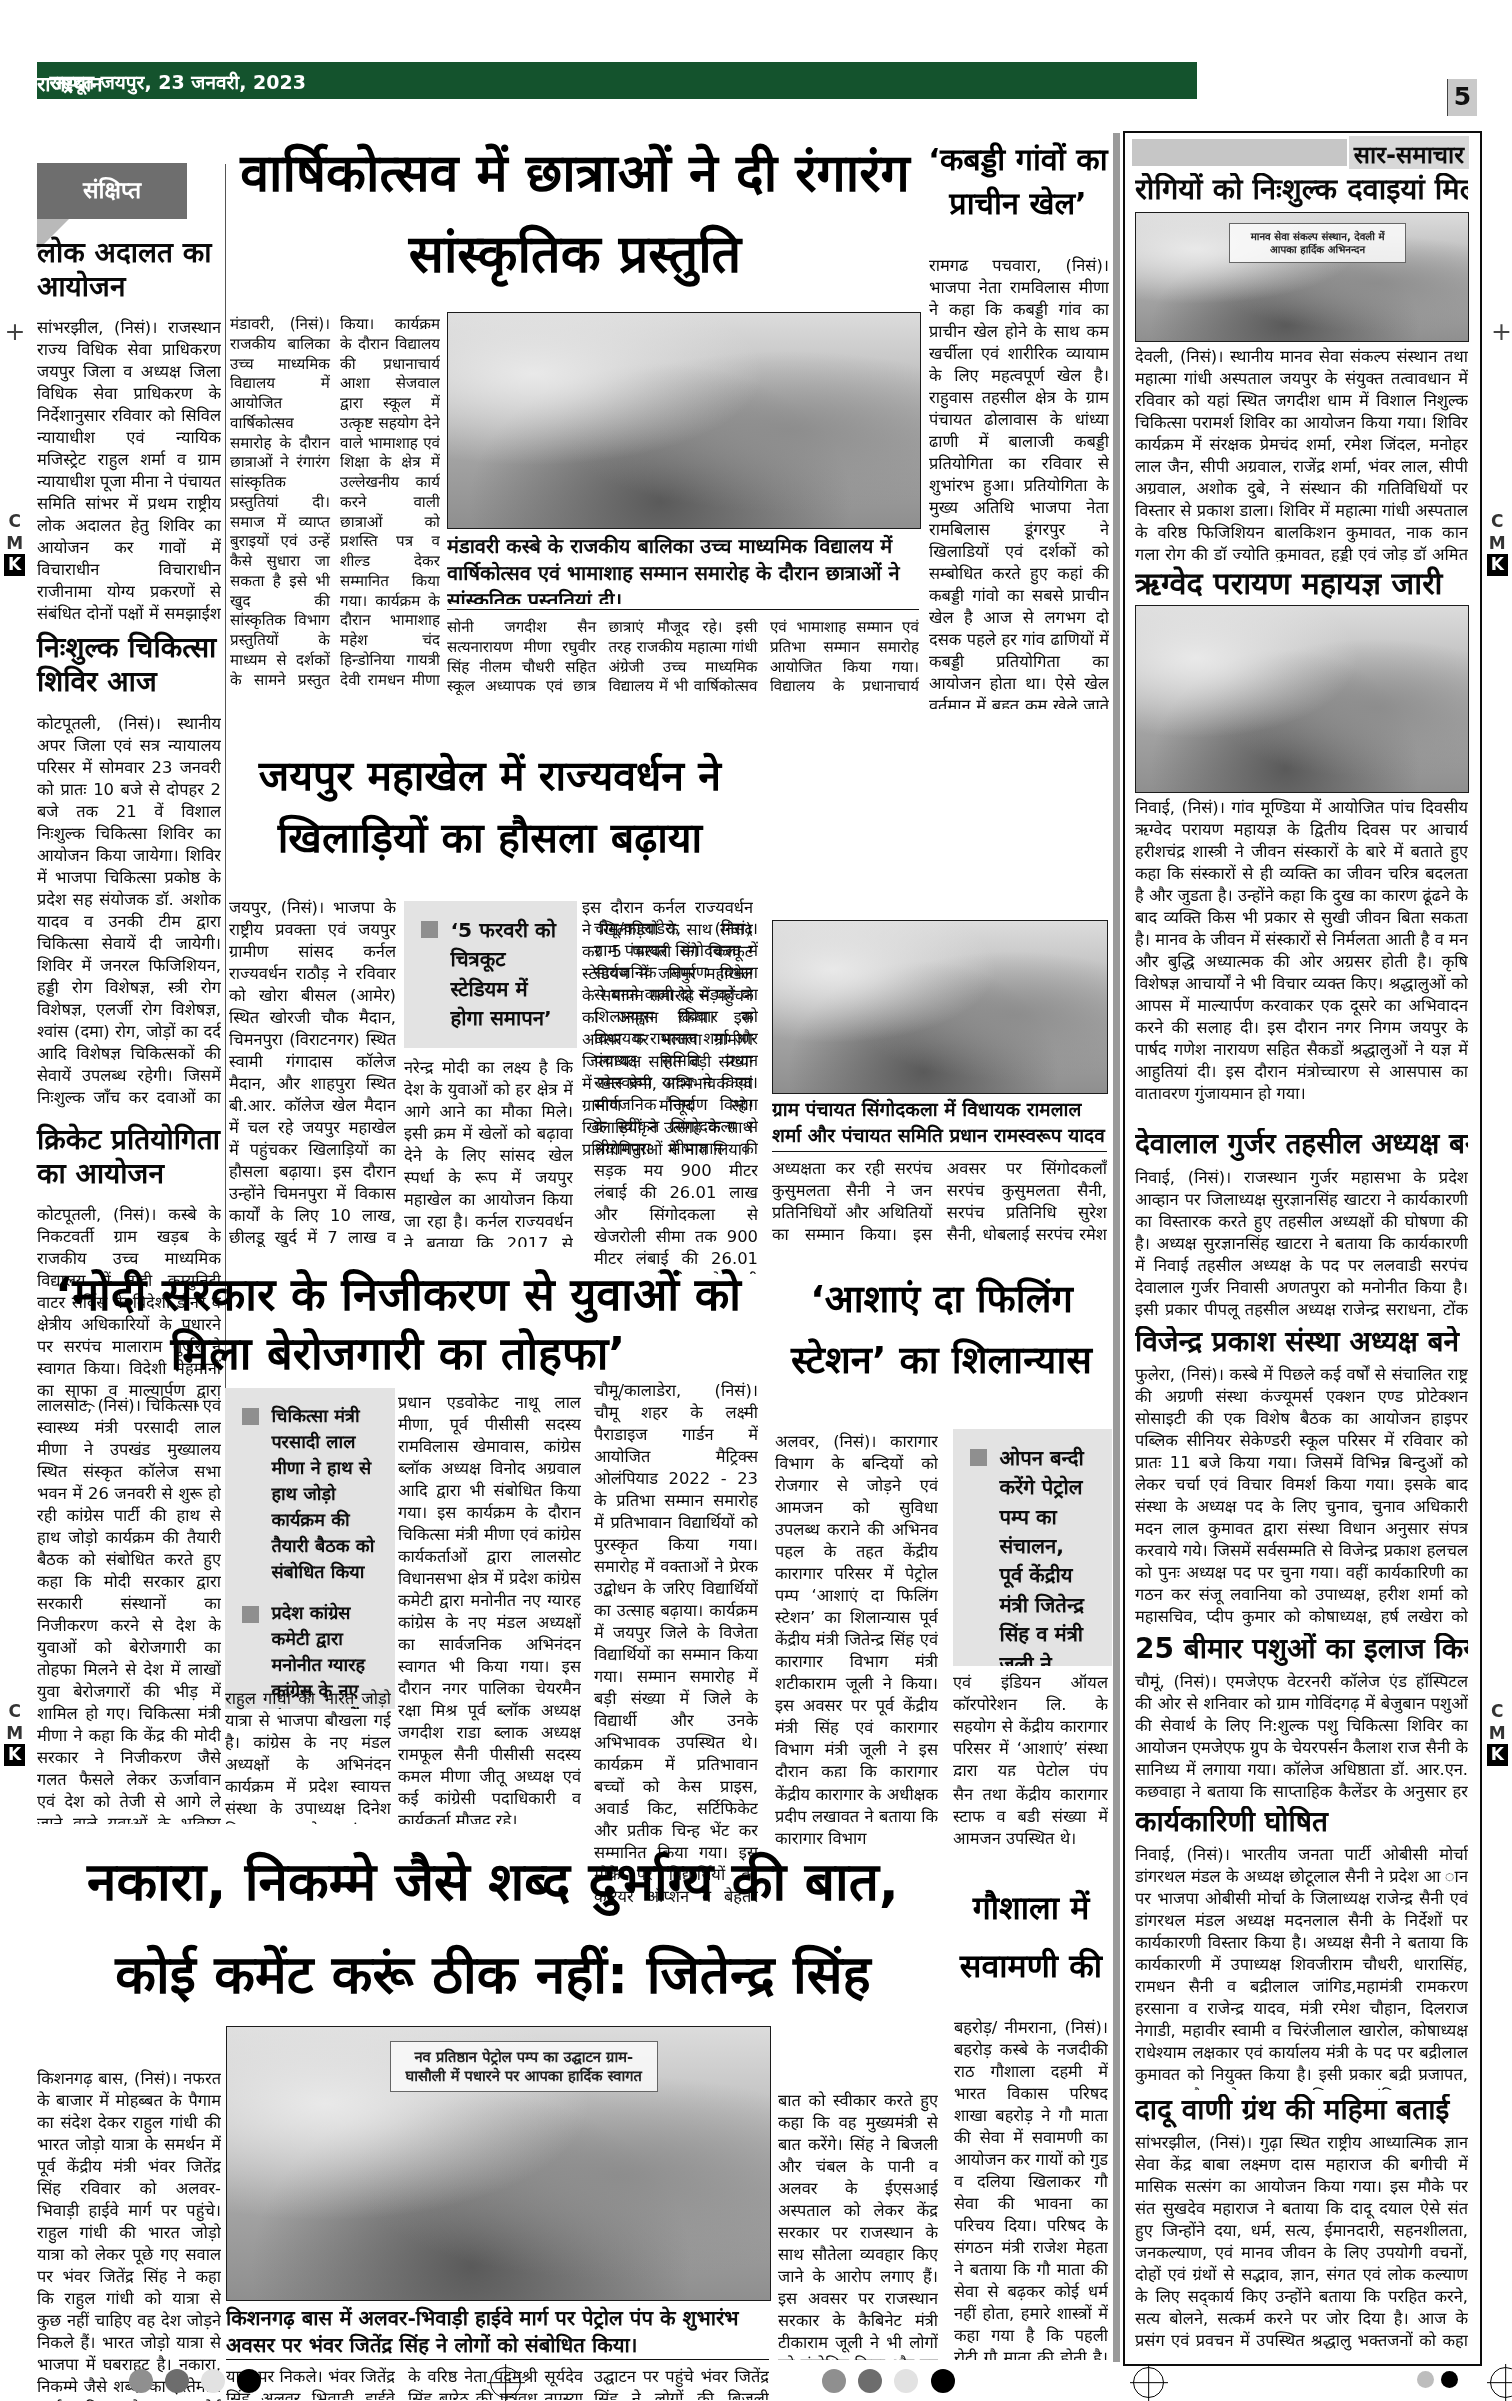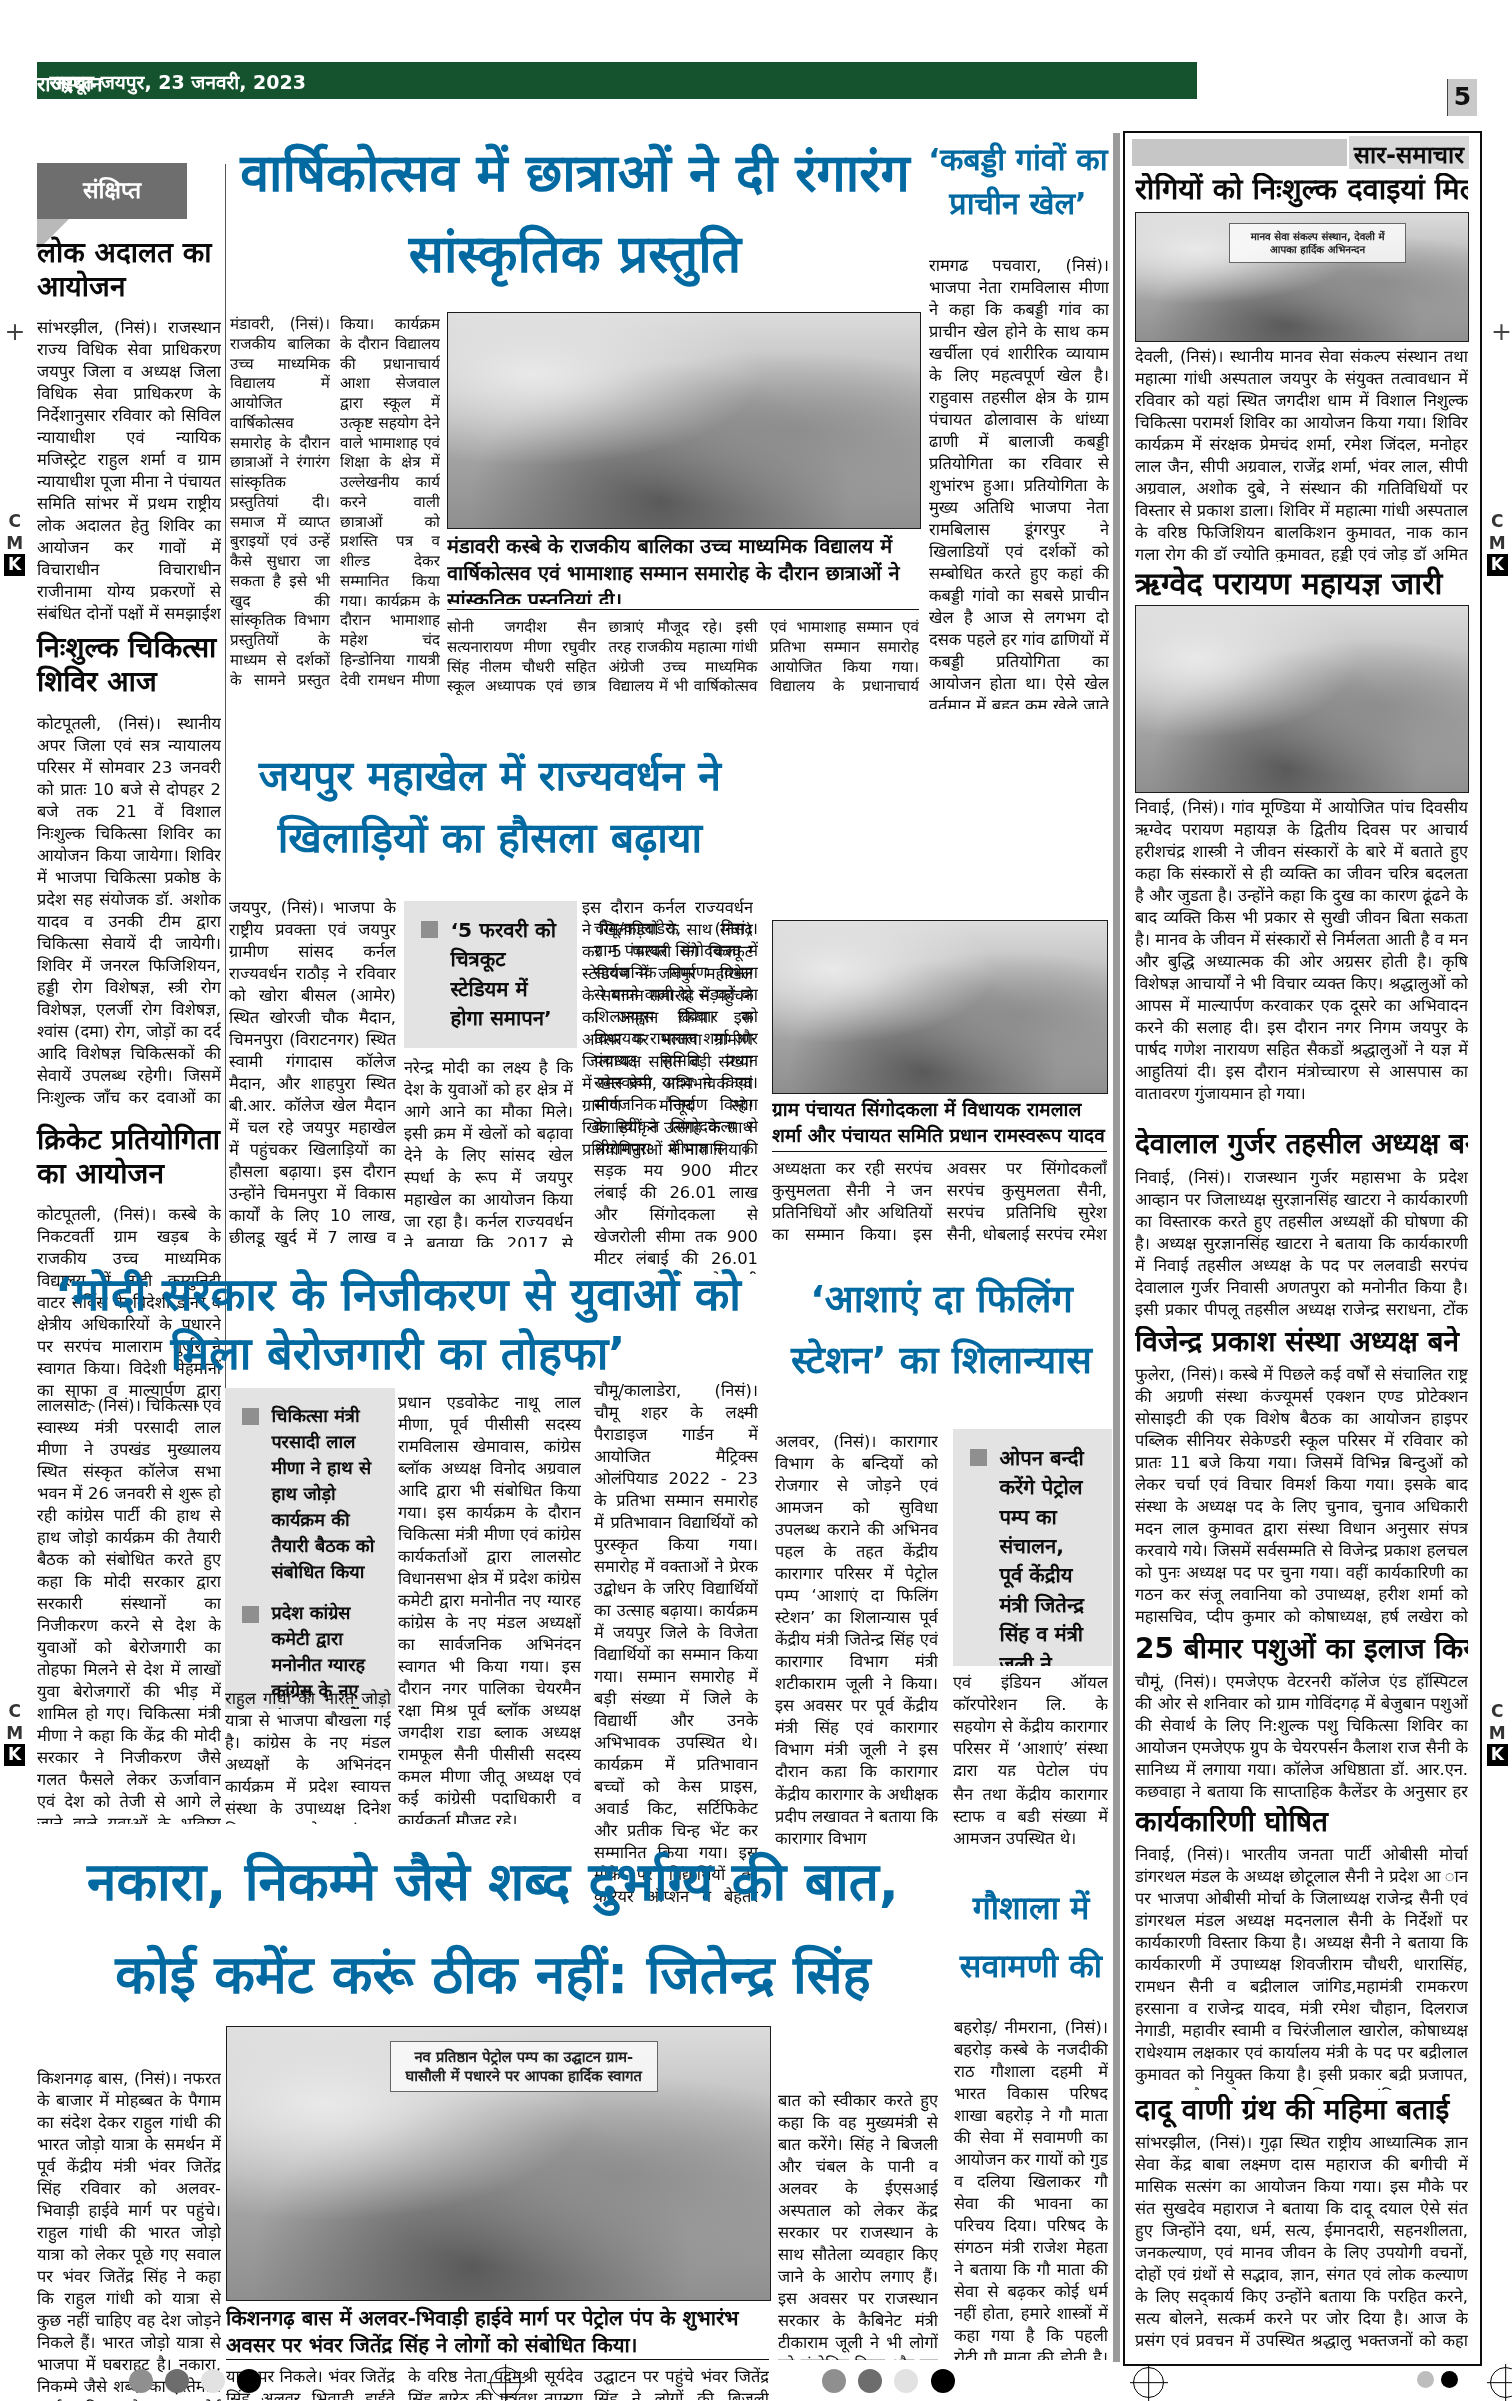--- a/index.html
+++ b/index.html
@@ -1,21 +1,21 @@
 <!DOCTYPE html>
 <html style="font-size:9px"><head>
 <meta charset="utf-8">
 <style>
   html,body{margin:0;padding:0;background:#ffffff;}
   #page{position:relative;width:1512px;height:2401px;background:#ffffff;overflow:hidden;
         font-family:"DejaVu Sans","Liberation Sans",sans-serif;color:#0d0d0d;}
   .abs{position:absolute;}
   .body-text{font-size:16.4px;line-height:1.34;text-align:justify;overflow:hidden;word-break:break-word;}
   .small-body{font-size:15.2px;line-height:1.3;text-align:justify;overflow:hidden;}
-  .headline{font-weight:bold;text-align:center;color:#0369a1;}
+  .headline{font-weight:bold;text-align:center;color:#000000;}
   .left-head{font-weight:bold;font-size:28px;line-height:1.22;text-align:left;color:#0a0a0a;}
   .saar-head{font-weight:bold;font-size:28px;line-height:1.15;text-align:left;color:#0a0a0a;overflow:hidden;white-space:nowrap;}
   .caption{font-weight:bold;font-size:19px;line-height:1.35;text-align:left;overflow:hidden;}
   .rule{background:#111;}
   .photo{border:1.7px solid #1c1c1c;background-color:#b5b5b5;
     background-image:
       radial-gradient(ellipse at 18% 28%, #e9e9e9 0%, rgba(233,233,233,0) 42%),
       radial-gradient(ellipse at 72% 55%, #8d8d8d 0%, rgba(141,141,141,0) 48%),
       radial-gradient(ellipse at 45% 88%, #5a5a5a 0%, rgba(90,90,90,0) 52%),
       linear-gradient(180deg,#dcdcdc 0%,#a7a7a7 60%,#8f8f8f 100%);}

